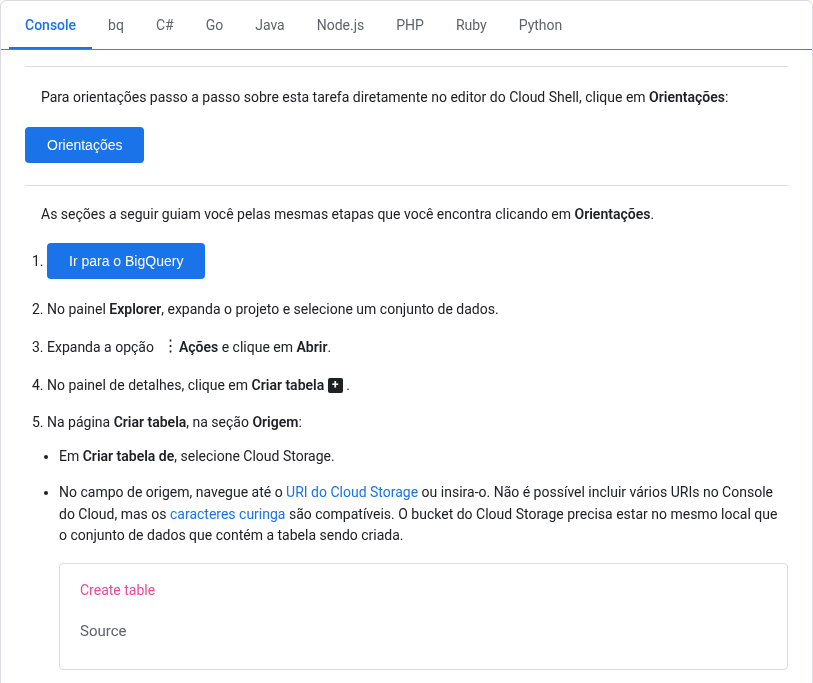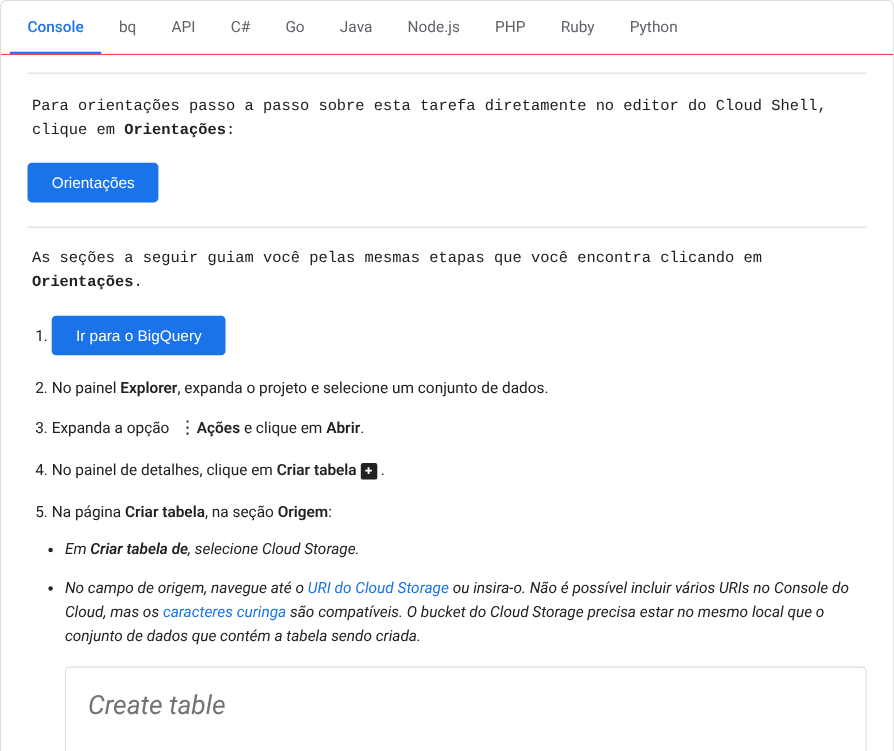--- a/index.html
+++ b/index.html
@@ -36,21 +36,21 @@
     font-weight: 500;
   }
   .content {
     padding: 16px 24px 20px;
   }
   .hr {
     border: 0;
     border-top: 1px solid #dadce0;
     margin: 0 0 20px 0;
   }
-  .para { margin: 0 0 18px 4px; line-height: 1.55; font-family: Liberation Mono, monospace; }
+  .para { margin: 0 0 18px 16px; line-height: 1.55; }
   .bold { font-weight: 600; }
   .btn {
     display: inline-block;
     background: #1a73e8;
     color: #fff;
     font-weight: 500;
     font-size: 14px;
     padding: 10px 22px;
     border-radius: 4px;
     border: none;
@@ -59,21 +59,21 @@
   }
   .hr2 {
     border: 0;
     border-top: 1px solid #dadce0;
     margin: 0 0 18px 0;
   }
   ol { margin: 0 0 0 22px; padding: 0; }
   ol > li { margin-bottom: 16px; line-height: 1.55; }
   ol > li:last-child { margin-bottom: 0; }
   ul { margin: 12px 0 0 12px; padding: 0; list-style: disc; }
-  ul > li { margin-bottom: 14px; line-height: 1.55; font-style: italic; }
+  ul > li { margin-bottom: 14px; line-height: 1.55; }
   ul > li:last-child { margin-bottom: 0; }
   .sub-btn { margin-bottom: 4px; }
   a.link { color: #1a73e8; text-decoration: none; }
   .more-icon {
     display: inline-block;
     vertical-align: middle;
     width: 14px; height: 14px;
     position: relative;
     margin: 0 2px;
   }
@@ -98,38 +98,37 @@
     vertical-align: text-bottom;
   }
   
   .form-card {
     border: 1px solid #dadce0;
     border-radius: 4px;
     margin-top: 16px;
     padding: 16px 20px 16px 20px;
   }
   .form-title {
-    font-size: 24px;
-    color: #737373;
+    font-size: 14px;
+    color: #ec4899;
     margin-bottom: 18px;
   }
   .form-subtitle {
     font-size: 15px;
     color: #5f6368;
     margin-bottom: 10px;
   }
 </style>
 </head>
 <body>
 
 <div class="container">
   <div class="tabs">
     <div class="tab active">Console</div>
     <div class="tab">bq</div>
-    <div class="tab">API</div>
     <div class="tab">C#</div>
     <div class="tab">Go</div>
     <div class="tab">Java</div>
     <div class="tab">Node.js</div>
     <div class="tab">PHP</div>
     <div class="tab">Ruby</div>
     <div class="tab">Python</div>
   </div>
 
   <div class="content">

